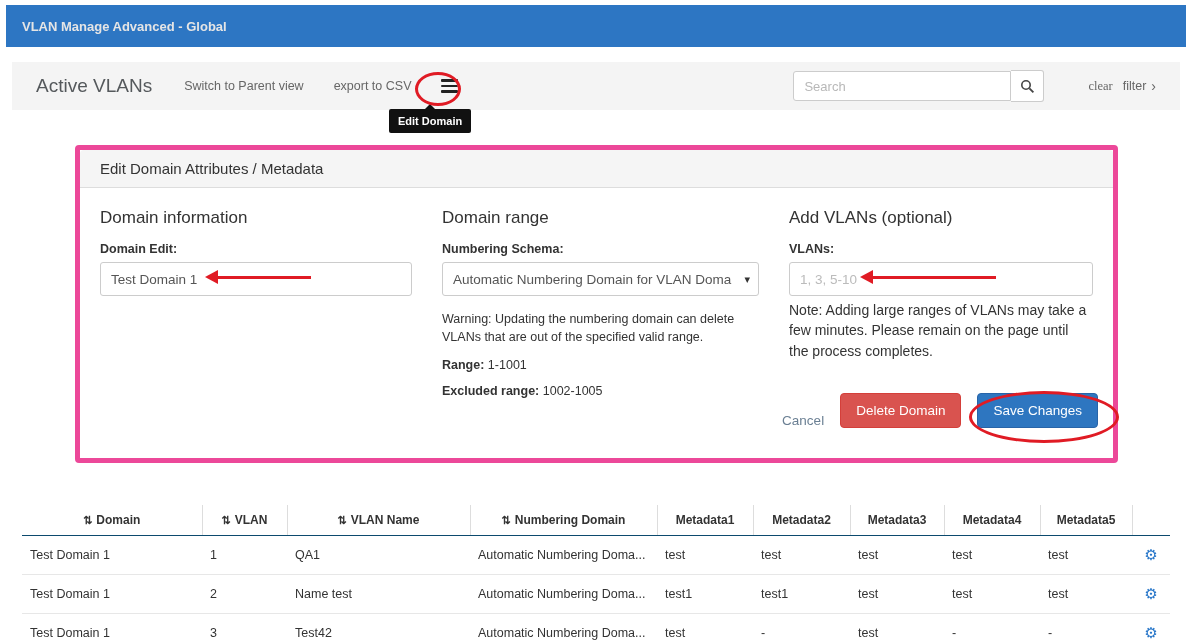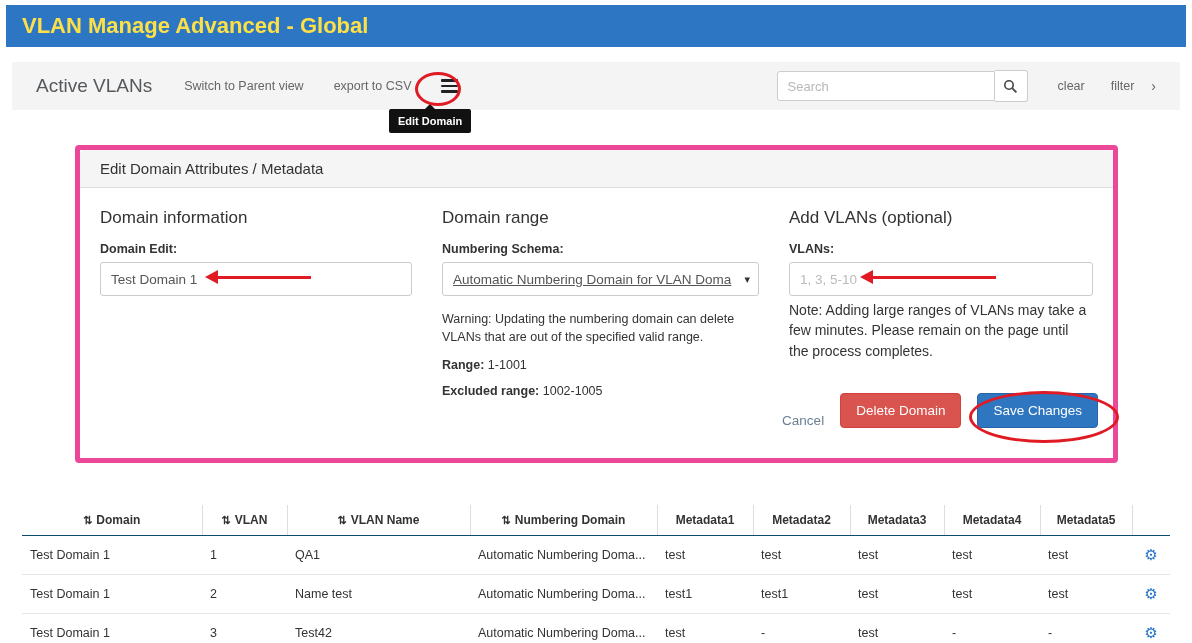--- a/index.html
+++ b/index.html
@@ -8,21 +8,21 @@
     background: #fff;
     color: #333;
   }
   .page { position: relative; width: 1192px; height: 643px; overflow: hidden; background: #fff; }
 
   
   .app-header {
     position: absolute; top: 5px; left: 6px; right: 6px; height: 42px;
     background: #2d76c3; display: flex; align-items: center; padding-left: 16px;
   }
-  .app-header h1 { color: #fde047; font-size: 22px; font-weight: bold; text-align: right; }
+  .app-header h1 { color: #e5e5e5; font-size: 13px; font-weight: bold; text-align: right; }
 
   
   .toolbar {
     position: absolute; top: 62px; left: 12px; right: 12px; height: 48px;
     background: #f4f4f4; display: flex; align-items: center; padding: 0 24px;
   }
   .toolbar-title { font-size: 19px; color: #55595c; }
   .toolbar-link { font-size: 12.5px; color: #666; cursor: pointer; text-decoration: none; }
   .link-switch { margin-left: 32px; }
   .link-export { margin-left: 30px; }
@@ -35,22 +35,22 @@
   .search-group { margin-left: auto; display: flex; align-items: center; }
   .search-input {
     width: 218px; height: 30px; border: 1px solid #ccc; border-radius: 3px 0 0 3px;
     padding: 0 10px; font-size: 13px; color: #555; font-family: "Liberation Sans", sans-serif;
   }
   .search-input::placeholder { color: #b8b8b8; }
   .search-btn {
     width: 33px; height: 32px; background: #fff; border: 1px solid #ccc; border-left: none;
     border-radius: 0 3px 3px 0; cursor: pointer; display: flex; align-items: center; justify-content: center;
   }
-  .clear-link { margin-left: 30px; }
-  .filter-link { margin-left: 26px; display: inline-flex; align-items: center; gap: 17px; }
+  .clear-link { margin-left: 44px; font-family: Liberation Serif, serif; }
+  .filter-link { margin-left: 10px; display: inline-flex; align-items: center; gap: 5px; }
   .filter-link .chev { font-size: 14px; color: #666; }
 
   
   .tooltip {
     position: absolute; top: 109px; left: 389px; background: #111; color: #fff;
     font-size: 11px; font-weight: bold; padding: 6px 9px; border-radius: 2px; z-index: 5;
   }
   .tooltip::before {
     content: ""; position: absolute; top: -5px; left: 50%; transform: translateX(-50%);
     border-left: 5px solid transparent; border-right: 5px solid transparent; border-bottom: 5px solid #111;
@@ -74,21 +74,21 @@
   .text-input {
     width: 100%; height: 34px; border: 1px solid #ccc; border-radius: 3px;
     padding: 0 10px; font-size: 13.5px; color: #555; font-family: "Liberation Sans", sans-serif;
   }
   .text-input::placeholder { color: #bbb; }
   .select-box {
     width: 100%; height: 34px; border: 1px solid #ccc; border-radius: 3px; background: #fff;
     display: flex; align-items: center; padding: 0 8px 0 10px; cursor: pointer;
   }
   .select-box .sel-text {
-    flex: 1; font-size: 13.5px; color: #555; white-space: nowrap; overflow: hidden; text-decoration: underline;
+    flex: 1; font-size: 13.5px; color: #555; white-space: nowrap; overflow: hidden;
   }
   .select-box .caret { font-size: 11px; color: #333; margin-left: 2px; }
   .help-text { font-size: 12.5px; color: #333; line-height: 1.45; margin-top: 14px; }
   .range-line { font-size: 12.5px; color: #333; margin-top: 12px; }
   .range-line b { font-weight: bold; }
   .note-text { font-size: 14px; color: #333; line-height: 1.45; margin-top: 4px; max-width: 300px; }
 
   .actions {
     position: absolute; right: 15px; bottom: 30px; display: flex; align-items: flex-end; gap: 16px;
   }

